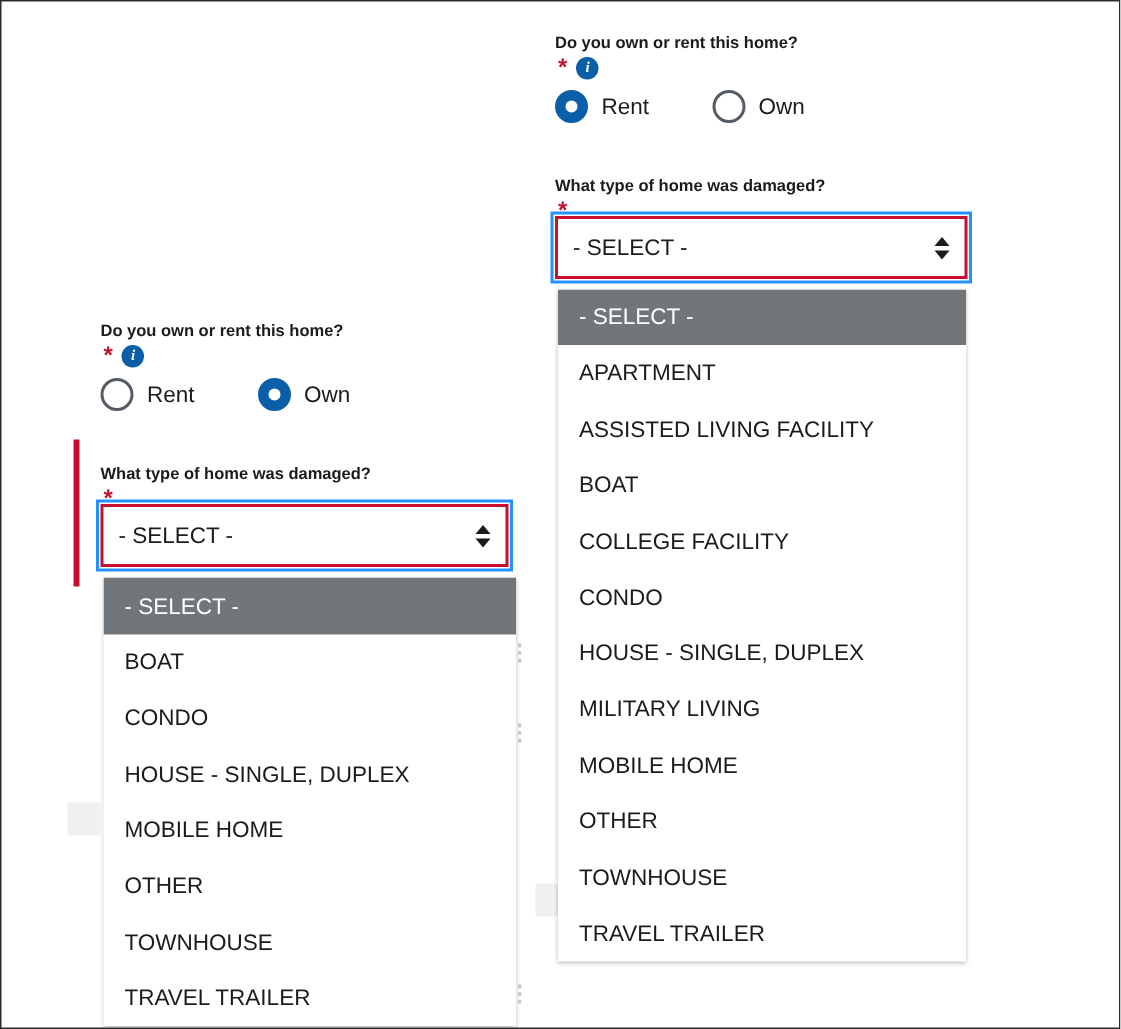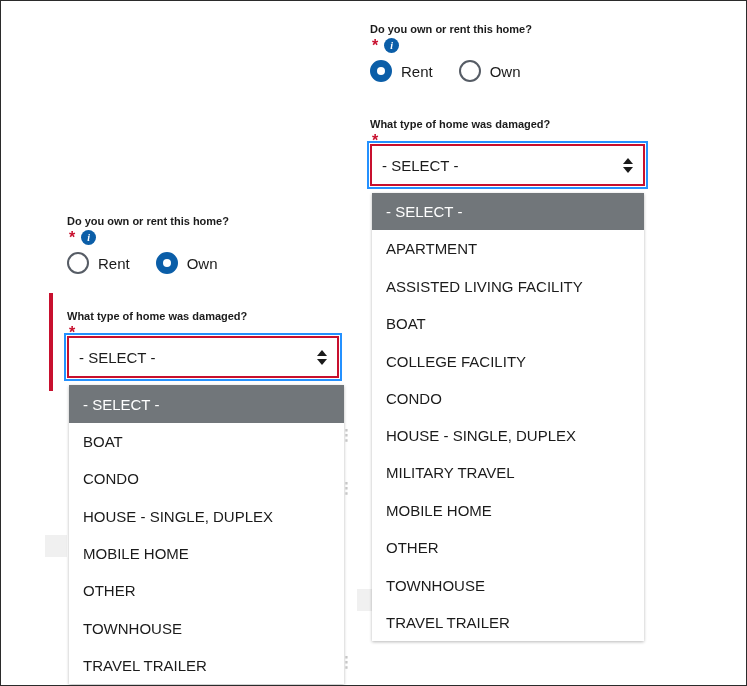--- a/index.html
+++ b/index.html
@@ -49,21 +49,21 @@
     font-family: "Liberation Serif", serif;
     text-align: center;
     line-height: 15px;
     vertical-align: 2px;
     margin-left: 6px;
   }
 
   .radio-row {
     display: flex;
     align-items: center;
-    gap: 0;
+    gap: 16px;
     margin-top: 10px;
   }
   .radio-opt {
     display: flex;
     align-items: center;
     cursor: pointer;
   }
   .radio-circle {
     width: 22px;
     height: 22px;
@@ -257,21 +257,21 @@
     </div>
 
     <div class="option-list" style="left:371px; top:192px; width:272px;">
       <div class="option selected" style="height:37px;">- SELECT -</div>
       <div class="option" style="height:37px;">APARTMENT</div>
       <div class="option" style="height:38px;">ASSISTED LIVING FACILITY</div>
       <div class="option" style="height:37px;">BOAT</div>
       <div class="option" style="height:38px;">COLLEGE FACILITY</div>
       <div class="option" style="height:37px;">CONDO</div>
       <div class="option" style="height:37px;">HOUSE - SINGLE, DUPLEX</div>
-      <div class="option" style="height:37px;">MILITARY TRAVEL</div>
+      <div class="option" style="height:37px;">MILITARY LIVING</div>
       <div class="option" style="height:38px;">MOBILE HOME</div>
       <div class="option" style="height:37px;">OTHER</div>
       <div class="option" style="height:38px;">TOWNHOUSE</div>
       <div class="option" style="height:37px;">TRAVEL TRAILER</div>
     </div>
   </div>
 
 </div>
 
 </body></html>

